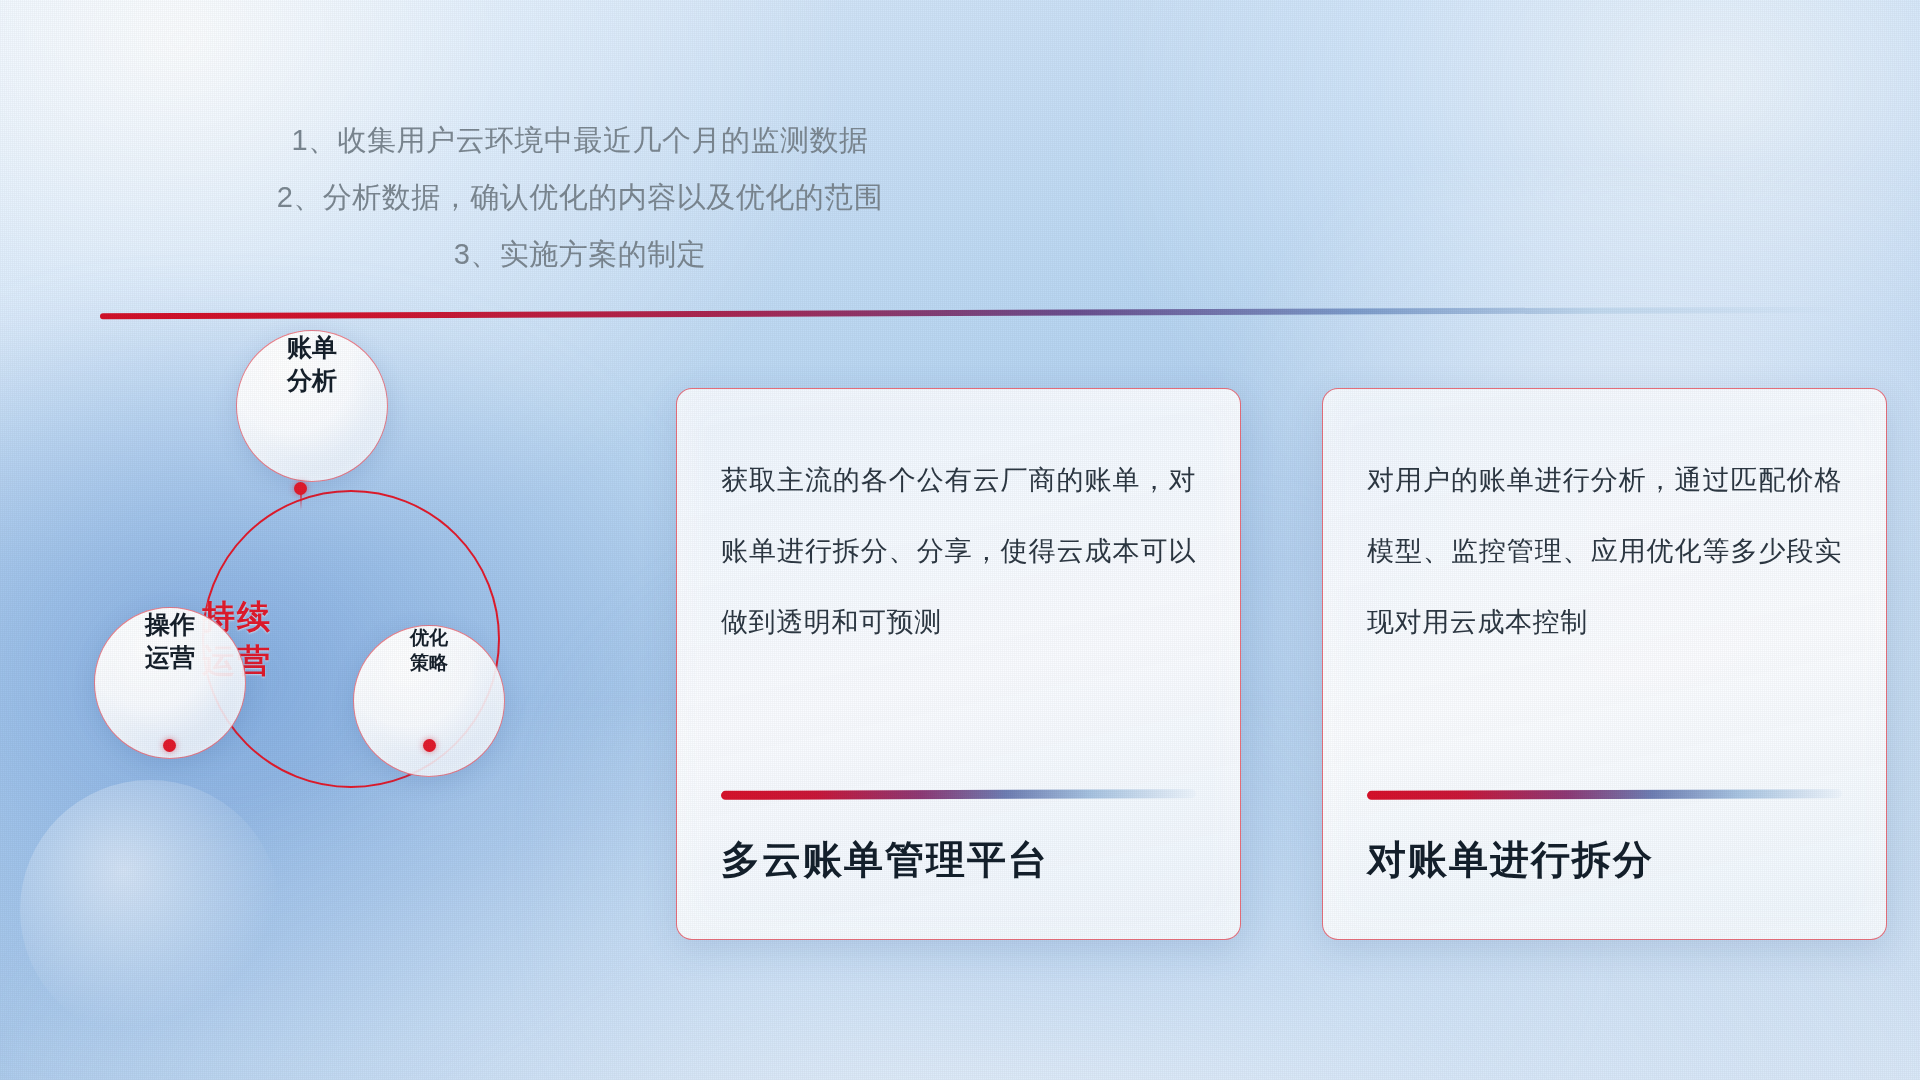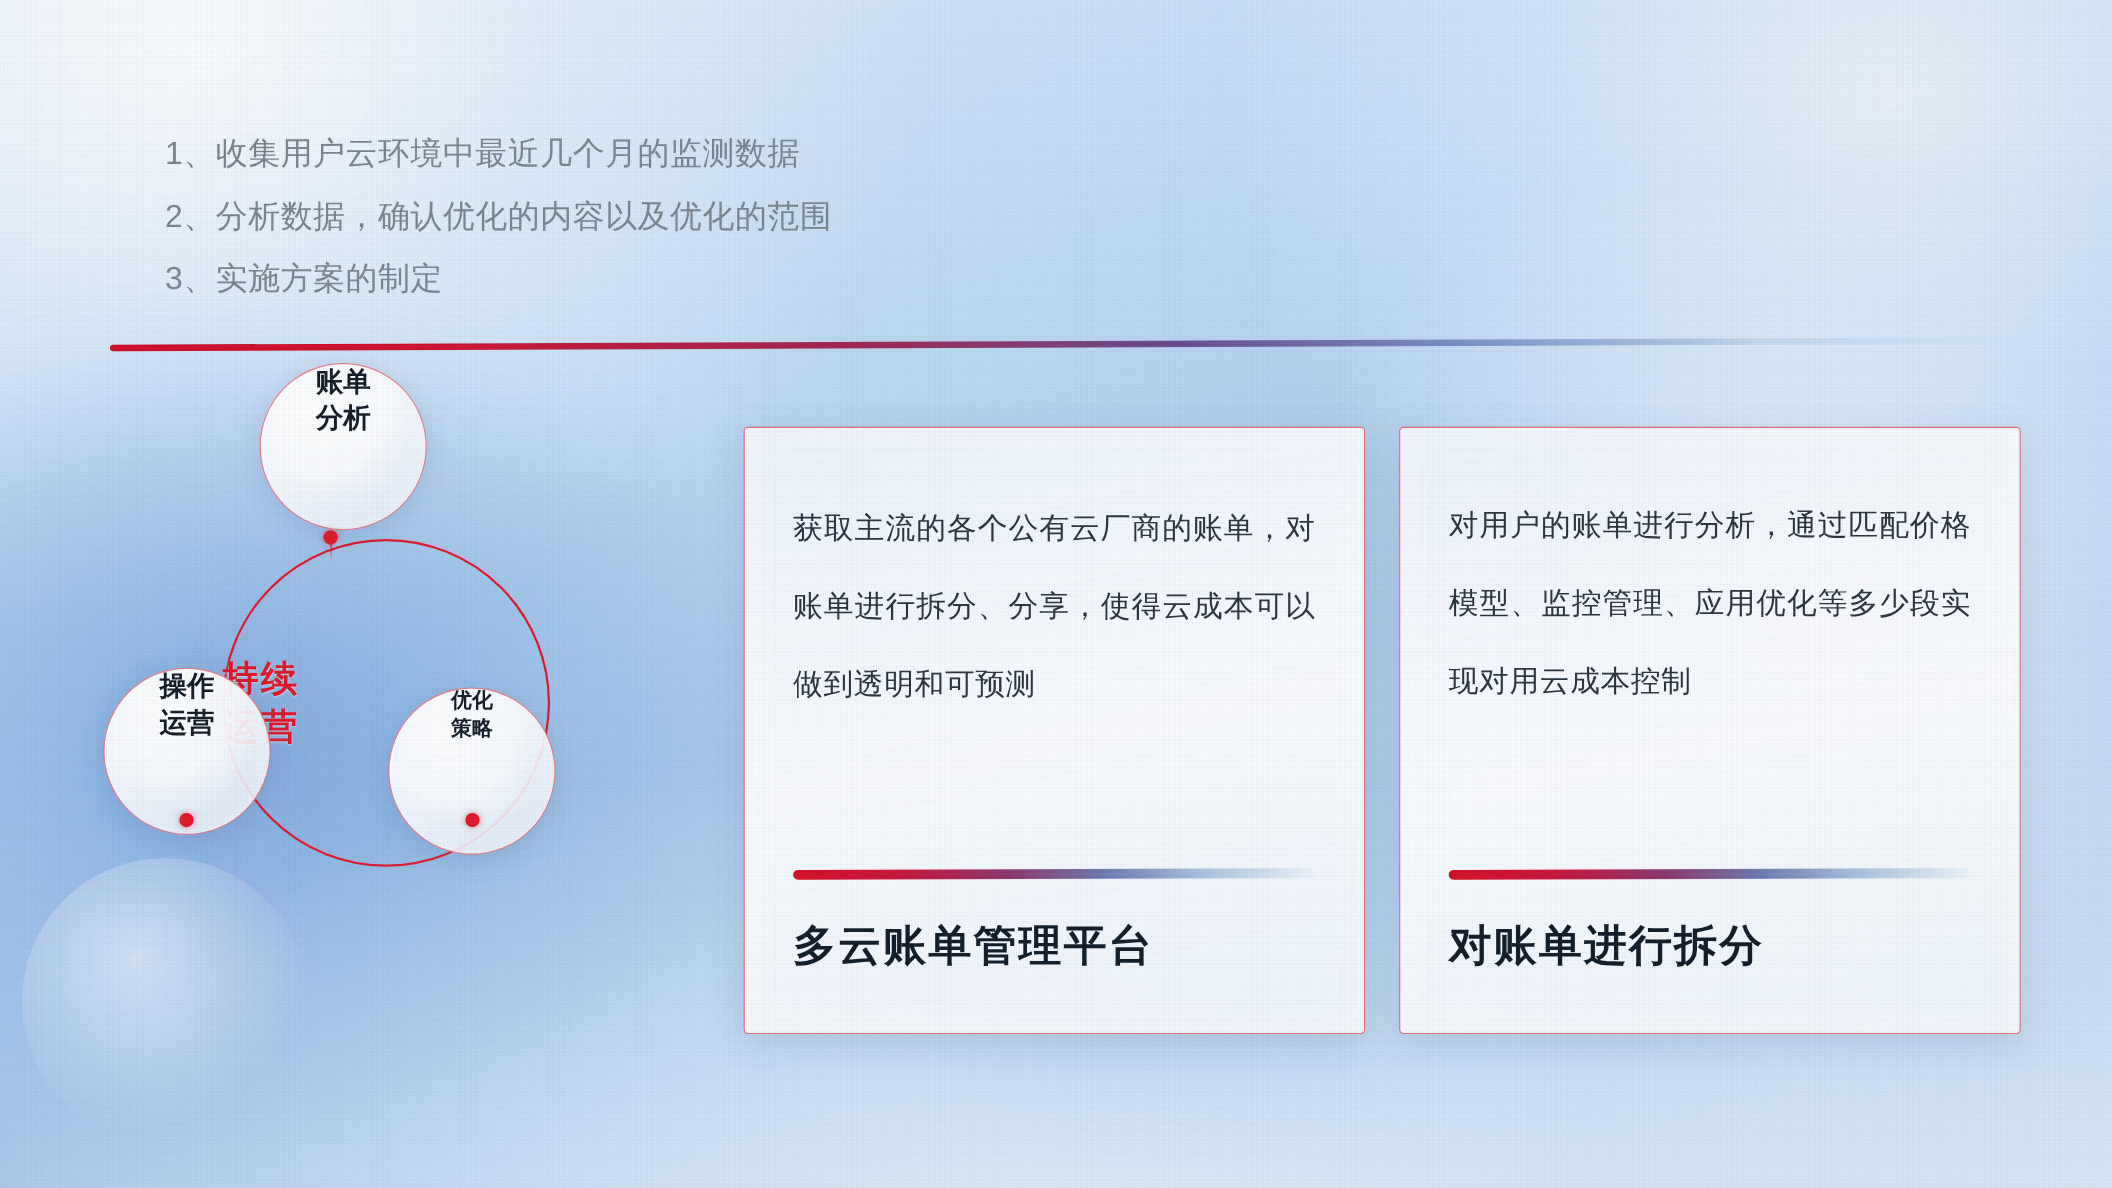--- a/index.html
+++ b/index.html
@@ -82,21 +82,21 @@
 
   
   .steps {
     position: absolute;
     top: 112px;
     left: 150px;
     width: 1700px;
     display: flex;
     gap: 0px;
   }
-  .steps-col { display: flex; flex-direction: column; }
+  .steps-col { display: flex; flex-direction: column; text-align: center; }
   .steps-col-left { width: 860px; padding-top: 0px; }
   .steps-col-right { width: 800px; padding-top: 45px; }
   .step-line {
     font-size: 29px;
     line-height: 57px;
     color: #7b8791;
     letter-spacing: 0.5px;
     white-space: nowrap;
   }
 
@@ -194,36 +194,36 @@
     background: linear-gradient(180deg, rgba(224,27,44,0.75), rgba(224,27,44,0));
   }
   .tick-top { left: 210px; top: 164px; }
 
   
   .card {
     position: absolute;
     top: 388px;
     width: 565px;
     height: 552px;
-    border-radius: 4px;
+    border-radius: 16px;
     box-sizing: border-box;
     border: 1.6px solid rgba(224,27,44,0.62);
     background: linear-gradient(168deg,
         rgba(240,246,253,0.94) 0%,
         rgba(248,251,255,0.95) 26%,
         rgba(252,253,255,0.96) 52%,
         rgba(246,250,254,0.95) 78%,
         rgba(241,247,253,0.94) 100%);
     box-shadow: 0 10px 34px rgba(60,100,160,0.16), inset 0 0 40px rgba(255,255,255,0.5);
     padding: 56px 44px 36px 44px;
     display: flex;
     flex-direction: column;
   }
   .card-1 { left: 676px; }
-  .card-2 { left: 1272px; font-family: Liberation Mono, monospace; }
+  .card-2 { left: 1322px; }
   .card-body {
     font-size: 27px;
     line-height: 71px;
     color: #2d3843;
     letter-spacing: 0.6px;
     text-align: justify;
     text-justify: inter-ideograph;
     flex: 0 0 auto;
   }
   .card-spacer { flex: 1 1 auto; }

